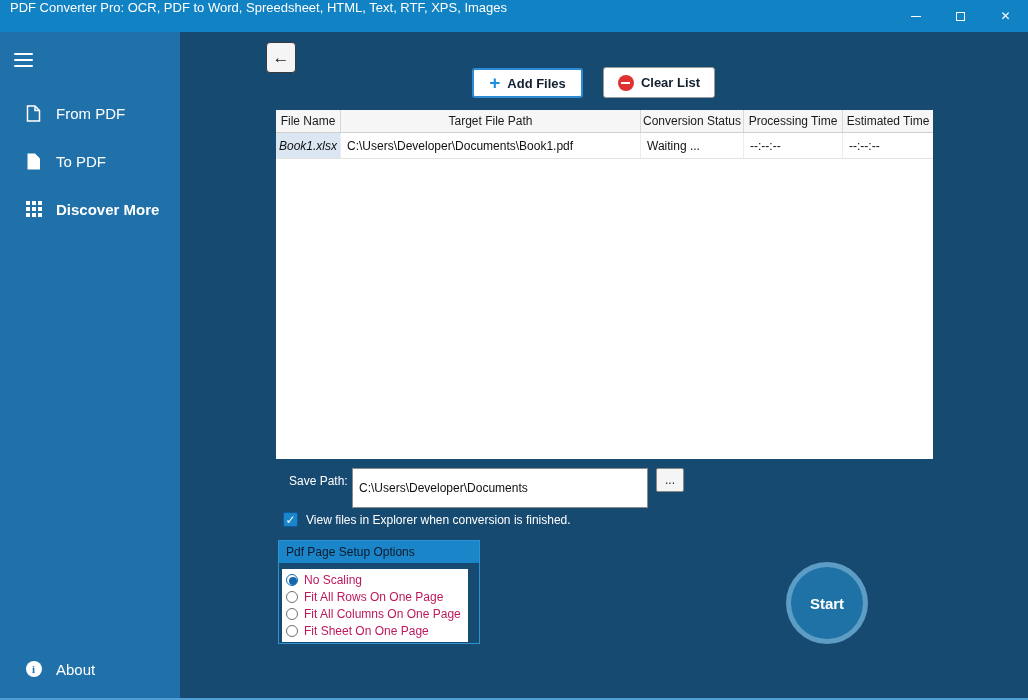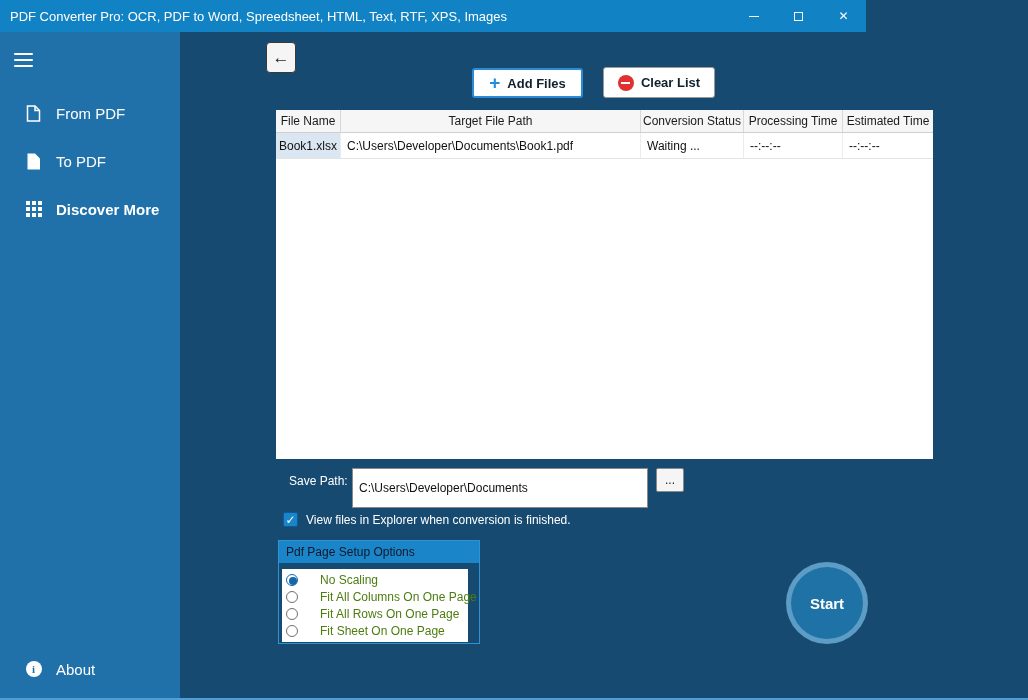--- a/index.html
+++ b/index.html
@@ -2,22 +2,22 @@
 <html style="--titlebar: #1182c3; --sidebar: #2071a9; --main: #174a70; --accent: #1a86c9; --danger: #e03131; --startfill: #1e72a6; --selectedcell: #dae6f1;"><head>
 <meta charset="utf-8">
 <style>
   * { margin:0; padding:0; box-sizing:border-box; }
   html,body { width:1028px; height:700px; overflow:hidden; }
   body { font-family:"Liberation Sans","DejaVu Sans",sans-serif; }
 
   .window { position:relative; width:1028px; height:700px; background:var(--main,#174a70); }
 
   
-  .titlebar { position:absolute; top:0; left:0; width:866px; height:32px;
-    background:var(--titlebar,#1182c3); display:flex; align-items:center; color:#fff; }
+  .titlebar { position:absolute; top:0; left:0; width:1028px; height:32px;
+    background:var(--titlebar,#1182c3); display:flex; color:#fff; }
   .titlebar .title { font-size:13px; padding-left:10px; flex:1; white-space:nowrap; }
   .win-controls { display:flex; height:32px; }
   .win-btn { width:45px; height:32px; background:transparent; border:none; color:#fff;
     display:flex; align-items:center; justify-content:center; cursor:pointer; font-size:12px; }
   .glyph-min { width:10px; height:1px; background:#fff; display:block; }
   .glyph-max { width:9px; height:9px; border:1px solid #fff; display:block; }
 
   
   .sidebar { position:absolute; top:32px; left:0; width:180px; height:668px;
     background:var(--sidebar,#2071a9); color:#fff; }
@@ -51,21 +51,21 @@
 
   
   .table { position:absolute; left:96px; top:78px; width:657px; height:349px; background:#fff; overflow:hidden; }
   .thead { display:flex; height:23px; background:#f6f6f6; border-bottom:1px solid #cfcfcf; }
   .th { font-size:12px; color:#1a1a1a; display:flex; align-items:center; justify-content:center;
     border-right:1px solid #d8d8d8; white-space:nowrap; overflow:hidden; cursor:pointer; }
   .trow { display:flex; height:26px; border-bottom:1px solid #e4e4e4; cursor:pointer; }
   .td { font-size:12px; color:#111; display:flex; align-items:center; padding:0 6px;
     border-right:1px solid #ececec; white-space:nowrap; overflow:hidden; }
   .c0 { width:65px; } .c1 { width:300px; } .c2 { width:103px; } .c3 { width:99px; } .c4 { width:90px; border-right:none; }
-  .td.c0 { background:var(--selectedcell,#dae6f1); justify-content:center; padding:0 2px; }
+  .td.c0 { background:var(--selectedcell,#dae6f1); justify-content:center; padding:0 2px;font-style:italic; }
 
   
   .save-label { position:absolute; left:109px; top:442px; color:#fff; font-size:12px; }
   .save-input { position:absolute; left:172px; top:436px; width:296px; height:40px;
     border:1px solid #8a8a8a; font-size:12px; padding:0 6px; font-family:inherit; color:#111; background:#fff; }
   .browse-btn { position:absolute; left:476px; top:436px; width:28px; height:24px;
     background:#f5f5f5; border:1px solid #8a8a8a; border-radius:2px; font-size:12px; cursor:pointer; color:#222; }
 
   
   .checkbox { position:absolute; left:103px; top:480px; width:15px; height:15px;
@@ -79,21 +79,21 @@
     border:1px solid #2f93d2; }
   .group-header { height:22px; background:var(--accent,#1a86c9); color:#0f172a; font-size:12px;
     line-height:22px; padding-left:7px; }
   .radio-list { position:absolute; left:3px; top:28px; width:186px; height:73px; background:#fff; padding:2px 0 0 4px; }
   .radio-row { display:flex; align-items:center; gap:6px; height:17px; cursor:pointer; }
   .radio { width:12px; height:12px; border-radius:50%; border:1px solid #707070; background:#fff;
     position:relative; flex:0 0 12px; }
   .radio.selected { border-color:#1367ad; }
   .radio.selected::after { content:""; position:absolute; left:2px; top:2px; width:8px; height:8px;
     border-radius:50%; background:#1367ad; }
-  .radio-label { font-size:12px; color:#4d7c0f; white-space:nowrap;margin-left:16px; }
+  .radio-label { font-size:12px; color:#be185d; white-space:nowrap; }
 
   
   .start-btn { position:absolute; left:606px; top:530px; width:82px; height:82px; border-radius:50%;
     background:var(--startfill,#1e72a6); border:5px solid rgba(170,210,235,0.45);
     color:#fff; font-size:15px; font-weight:bold; cursor:pointer; font-family:inherit; }
 
   .bottom-edge { position:absolute; left:0; bottom:0; width:1028px; height:2px; background:#4f9fd6; }
 
   svg { display:block; }
 </style>
@@ -212,25 +212,25 @@
 
     <div class="groupbox">
       <div class="group-header">Pdf Page Setup Options</div>
       <div class="radio-list">
         <div class="radio-row">
           <span class="radio selected"></span>
           <span class="radio-label">No Scaling</span>
         </div>
         <div class="radio-row">
           <span class="radio"></span>
+          <span class="radio-label">Fit All Rows On One Page</span>
+        </div>
+        <div class="radio-row">
+          <span class="radio"></span>
           <span class="radio-label">Fit All Columns On One Page</span>
-        </div>
-        <div class="radio-row">
-          <span class="radio"></span>
-          <span class="radio-label">Fit All Rows On One Page</span>
         </div>
         <div class="radio-row">
           <span class="radio"></span>
           <span class="radio-label">Fit Sheet On One Page</span>
         </div>
       </div>
     </div>
 
     <button class="start-btn">Start</button>
   </div>

